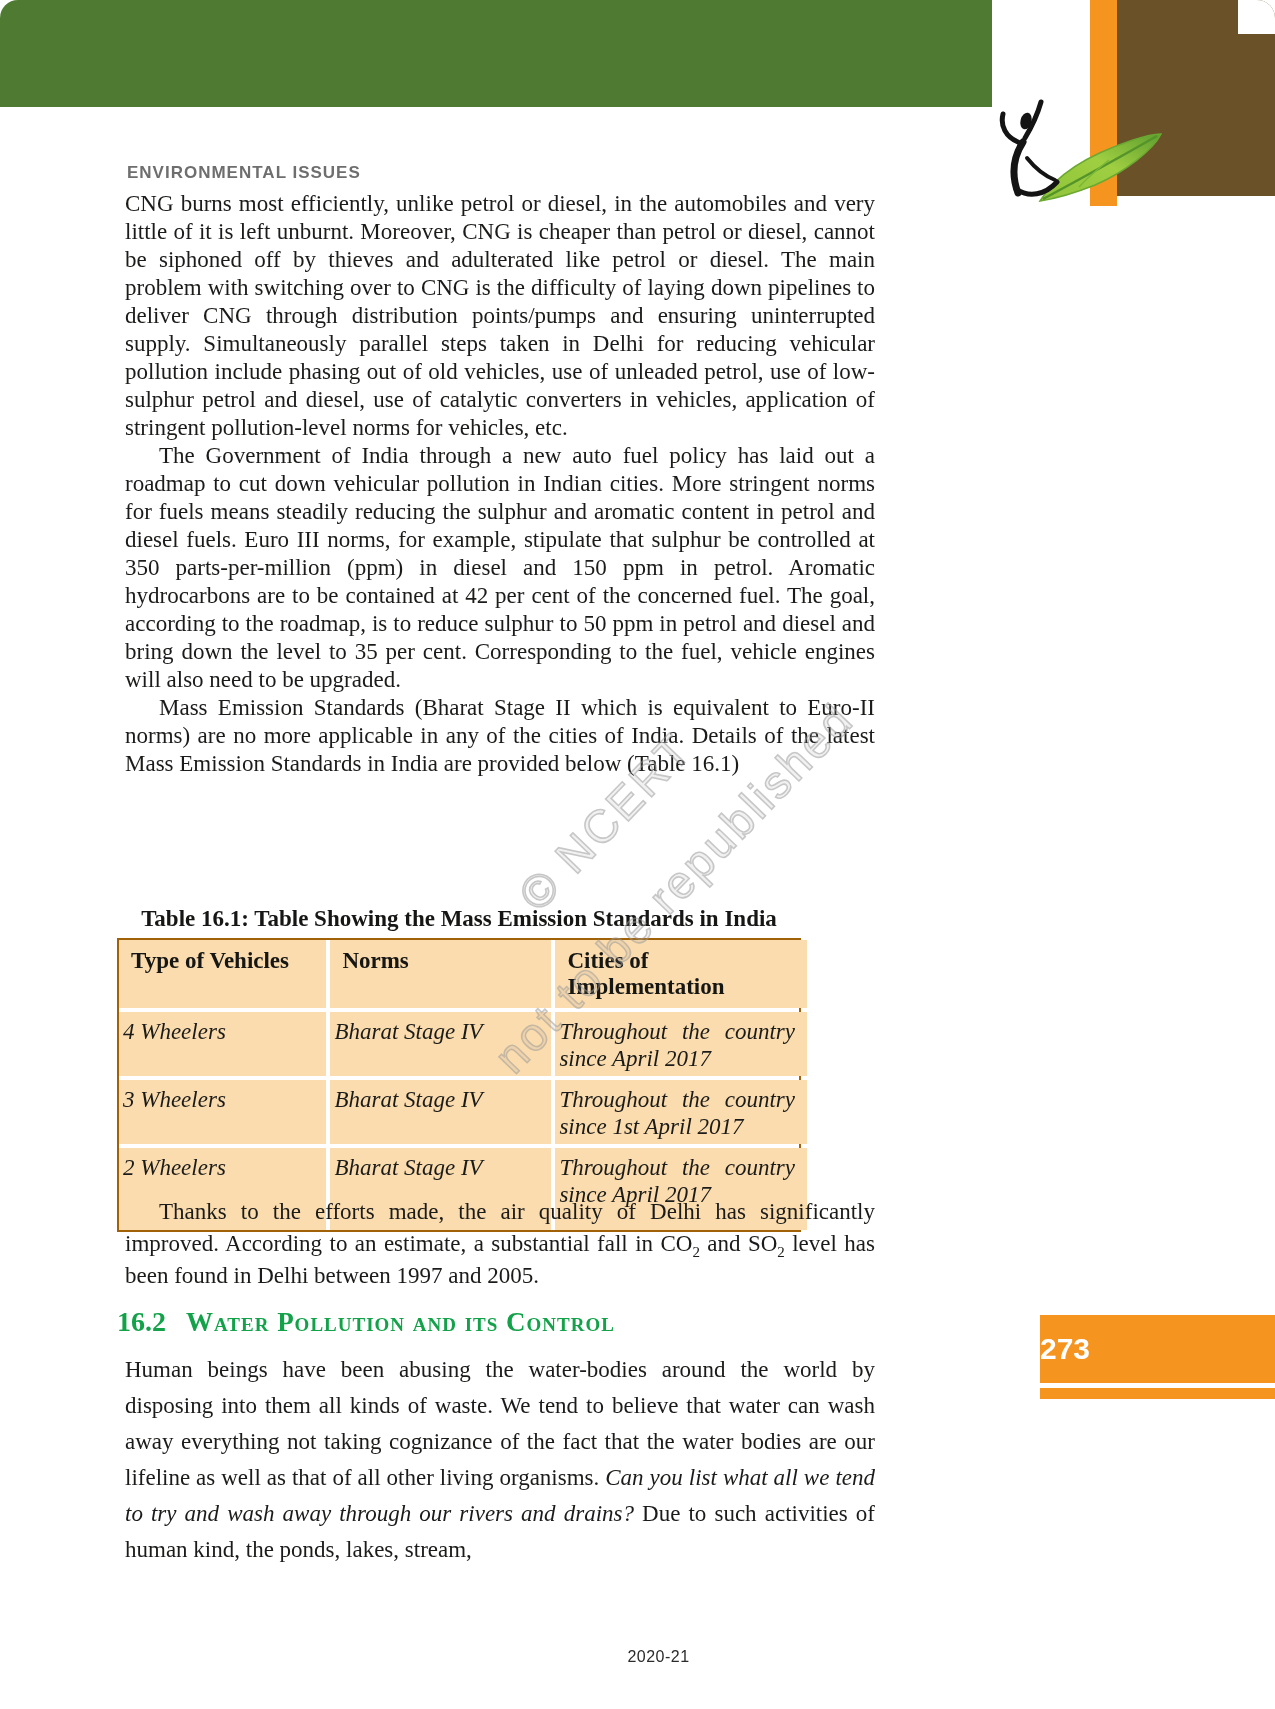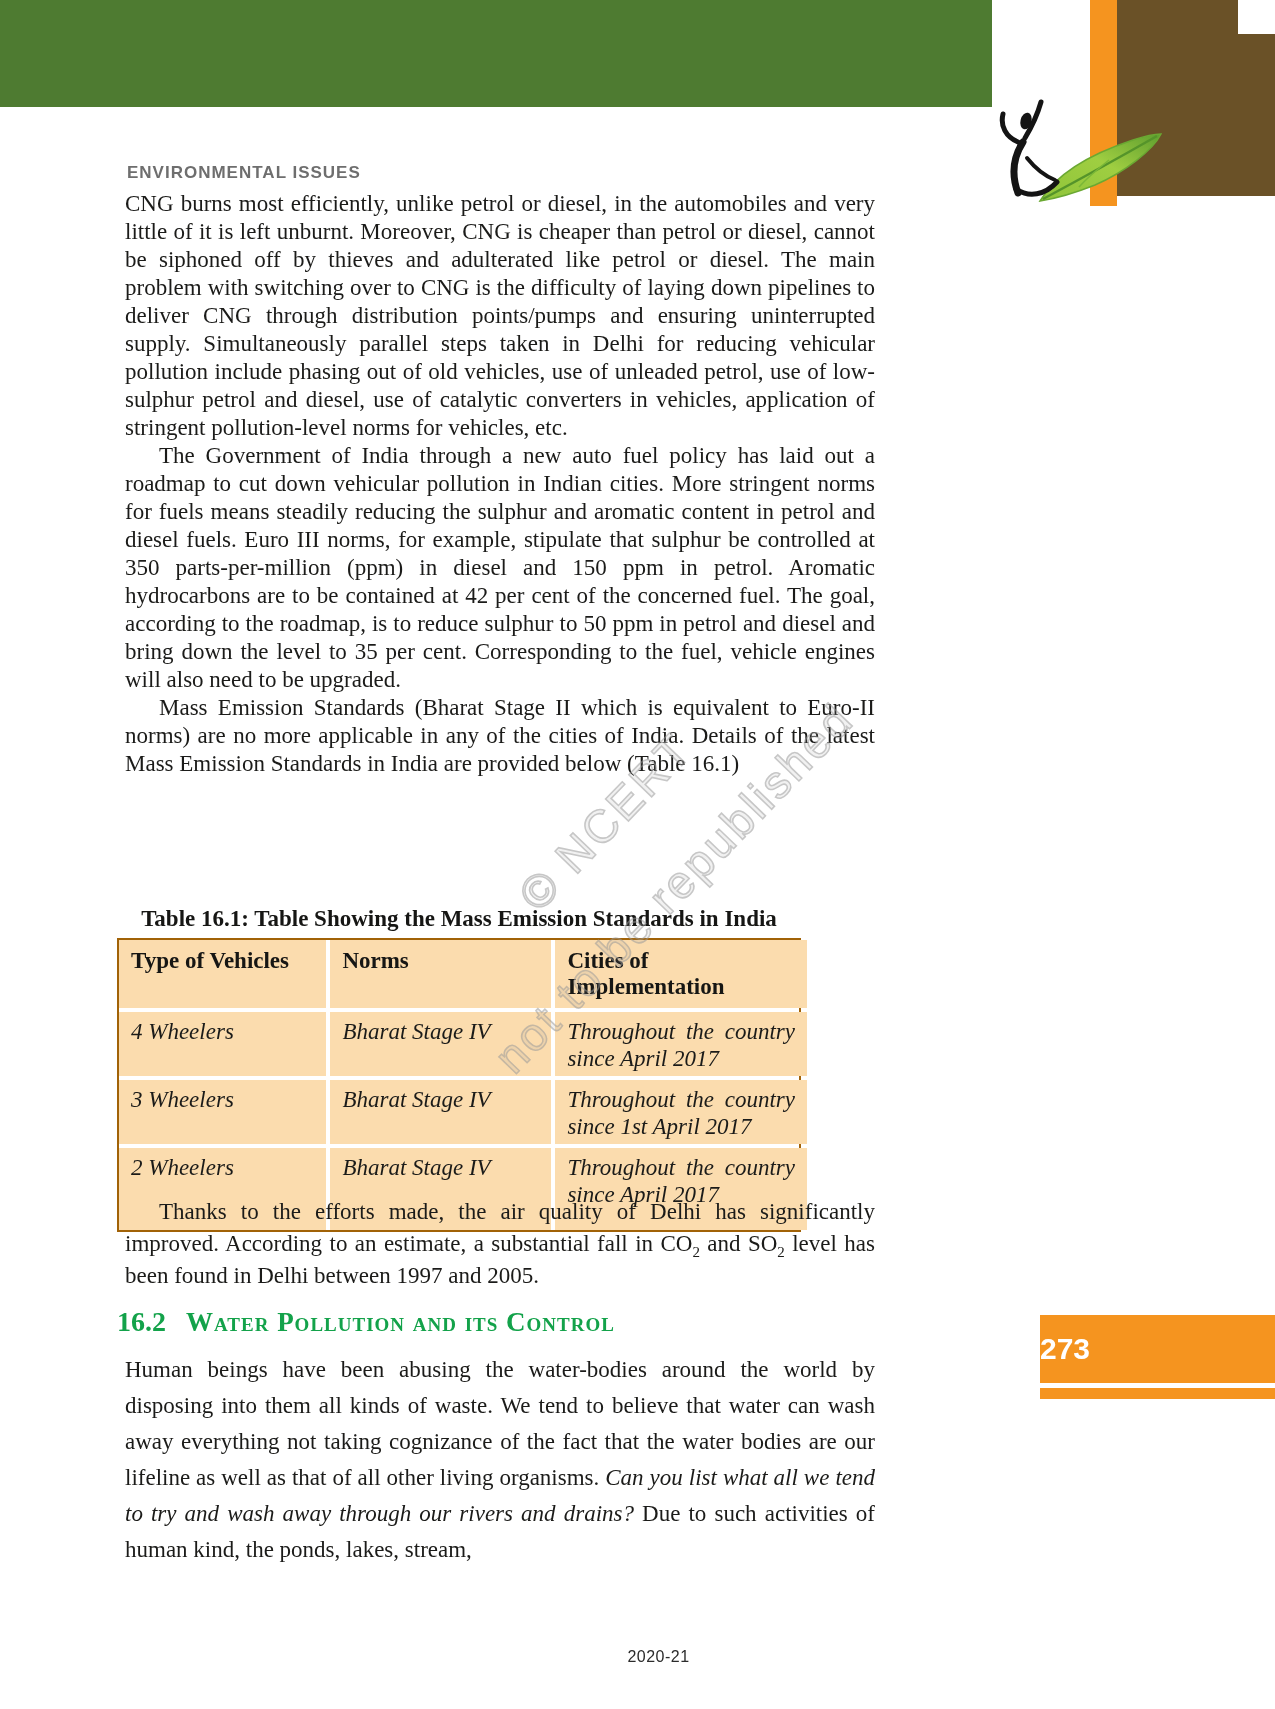--- a/index.html
+++ b/index.html
@@ -2,20 +2,21 @@
 <html><head>
 <meta charset="utf-8">
 <style>
   * { margin:0; padding:0; box-sizing:border-box; }
   html,body { background:#ffffff; }
   .page {
     position:relative; width:1275px; height:1709px; margin:0 auto;
     background:#ffffff; overflow:hidden;
     font-family:"Liberation Serif","DejaVu Serif",serif;
     color:#1b1b19;
+    border-radius:18px;
   }
   
   .green-bar   { position:absolute; left:0; top:0; width:992px; height:107px; background:#4e7b31; }
   .orange-strip{ position:absolute; left:1090px; top:0; width:27px; height:206px; background:#f5941f; }
   .brown-block { position:absolute; left:1117px; top:0; width:158px; height:196px; background:#6a5127; }
   .corner-notch{ position:absolute; left:1238px; top:0; width:37px; height:34px; background:#ffffff; }
   .logo-svg    { position:absolute; left:983px; top:92px; width:200px; height:120px; }
 
   .chapter-header{
     position:absolute; left:127px; top:163px;
@@ -30,21 +31,21 @@
 
   .table-caption{
     position:absolute; left:117px; top:906px; width:684px;
     text-align:center; font-weight:bold; font-size:23px; color:#161614;
   }
   .emission-table{
     position:absolute; left:117px; top:938px; width:684px;
     display:grid; grid-template-columns:30.5% 32.5% 37%;
     gap:4px; background:#ffffff; border:2px solid #a16207;
   }
-  .emission-table .cell{ background:#fbdcae; padding:6px 12px 4px 12px; font-size:23px; }
+  .emission-table .cell{ background:#fbdcae; padding:6px 12px 4px 4px; font-size:23px; }
   .emission-table .th  { font-weight:bold; padding:8px 12px; color:#161614; }
   .emission-table .td  { font-style:italic; line-height:27px; }
   .emission-table .td.cities { text-align:justify; }
   .emission-table .last { padding-bottom:22px; }
 
   .para-after-table{
     position:absolute; left:125px; top:1196px; width:750px;
     font-size:23px; line-height:32px; text-align:justify; text-indent:34px;
   }
   .para-after-table sub{ font-size:15px; line-height:0; }

